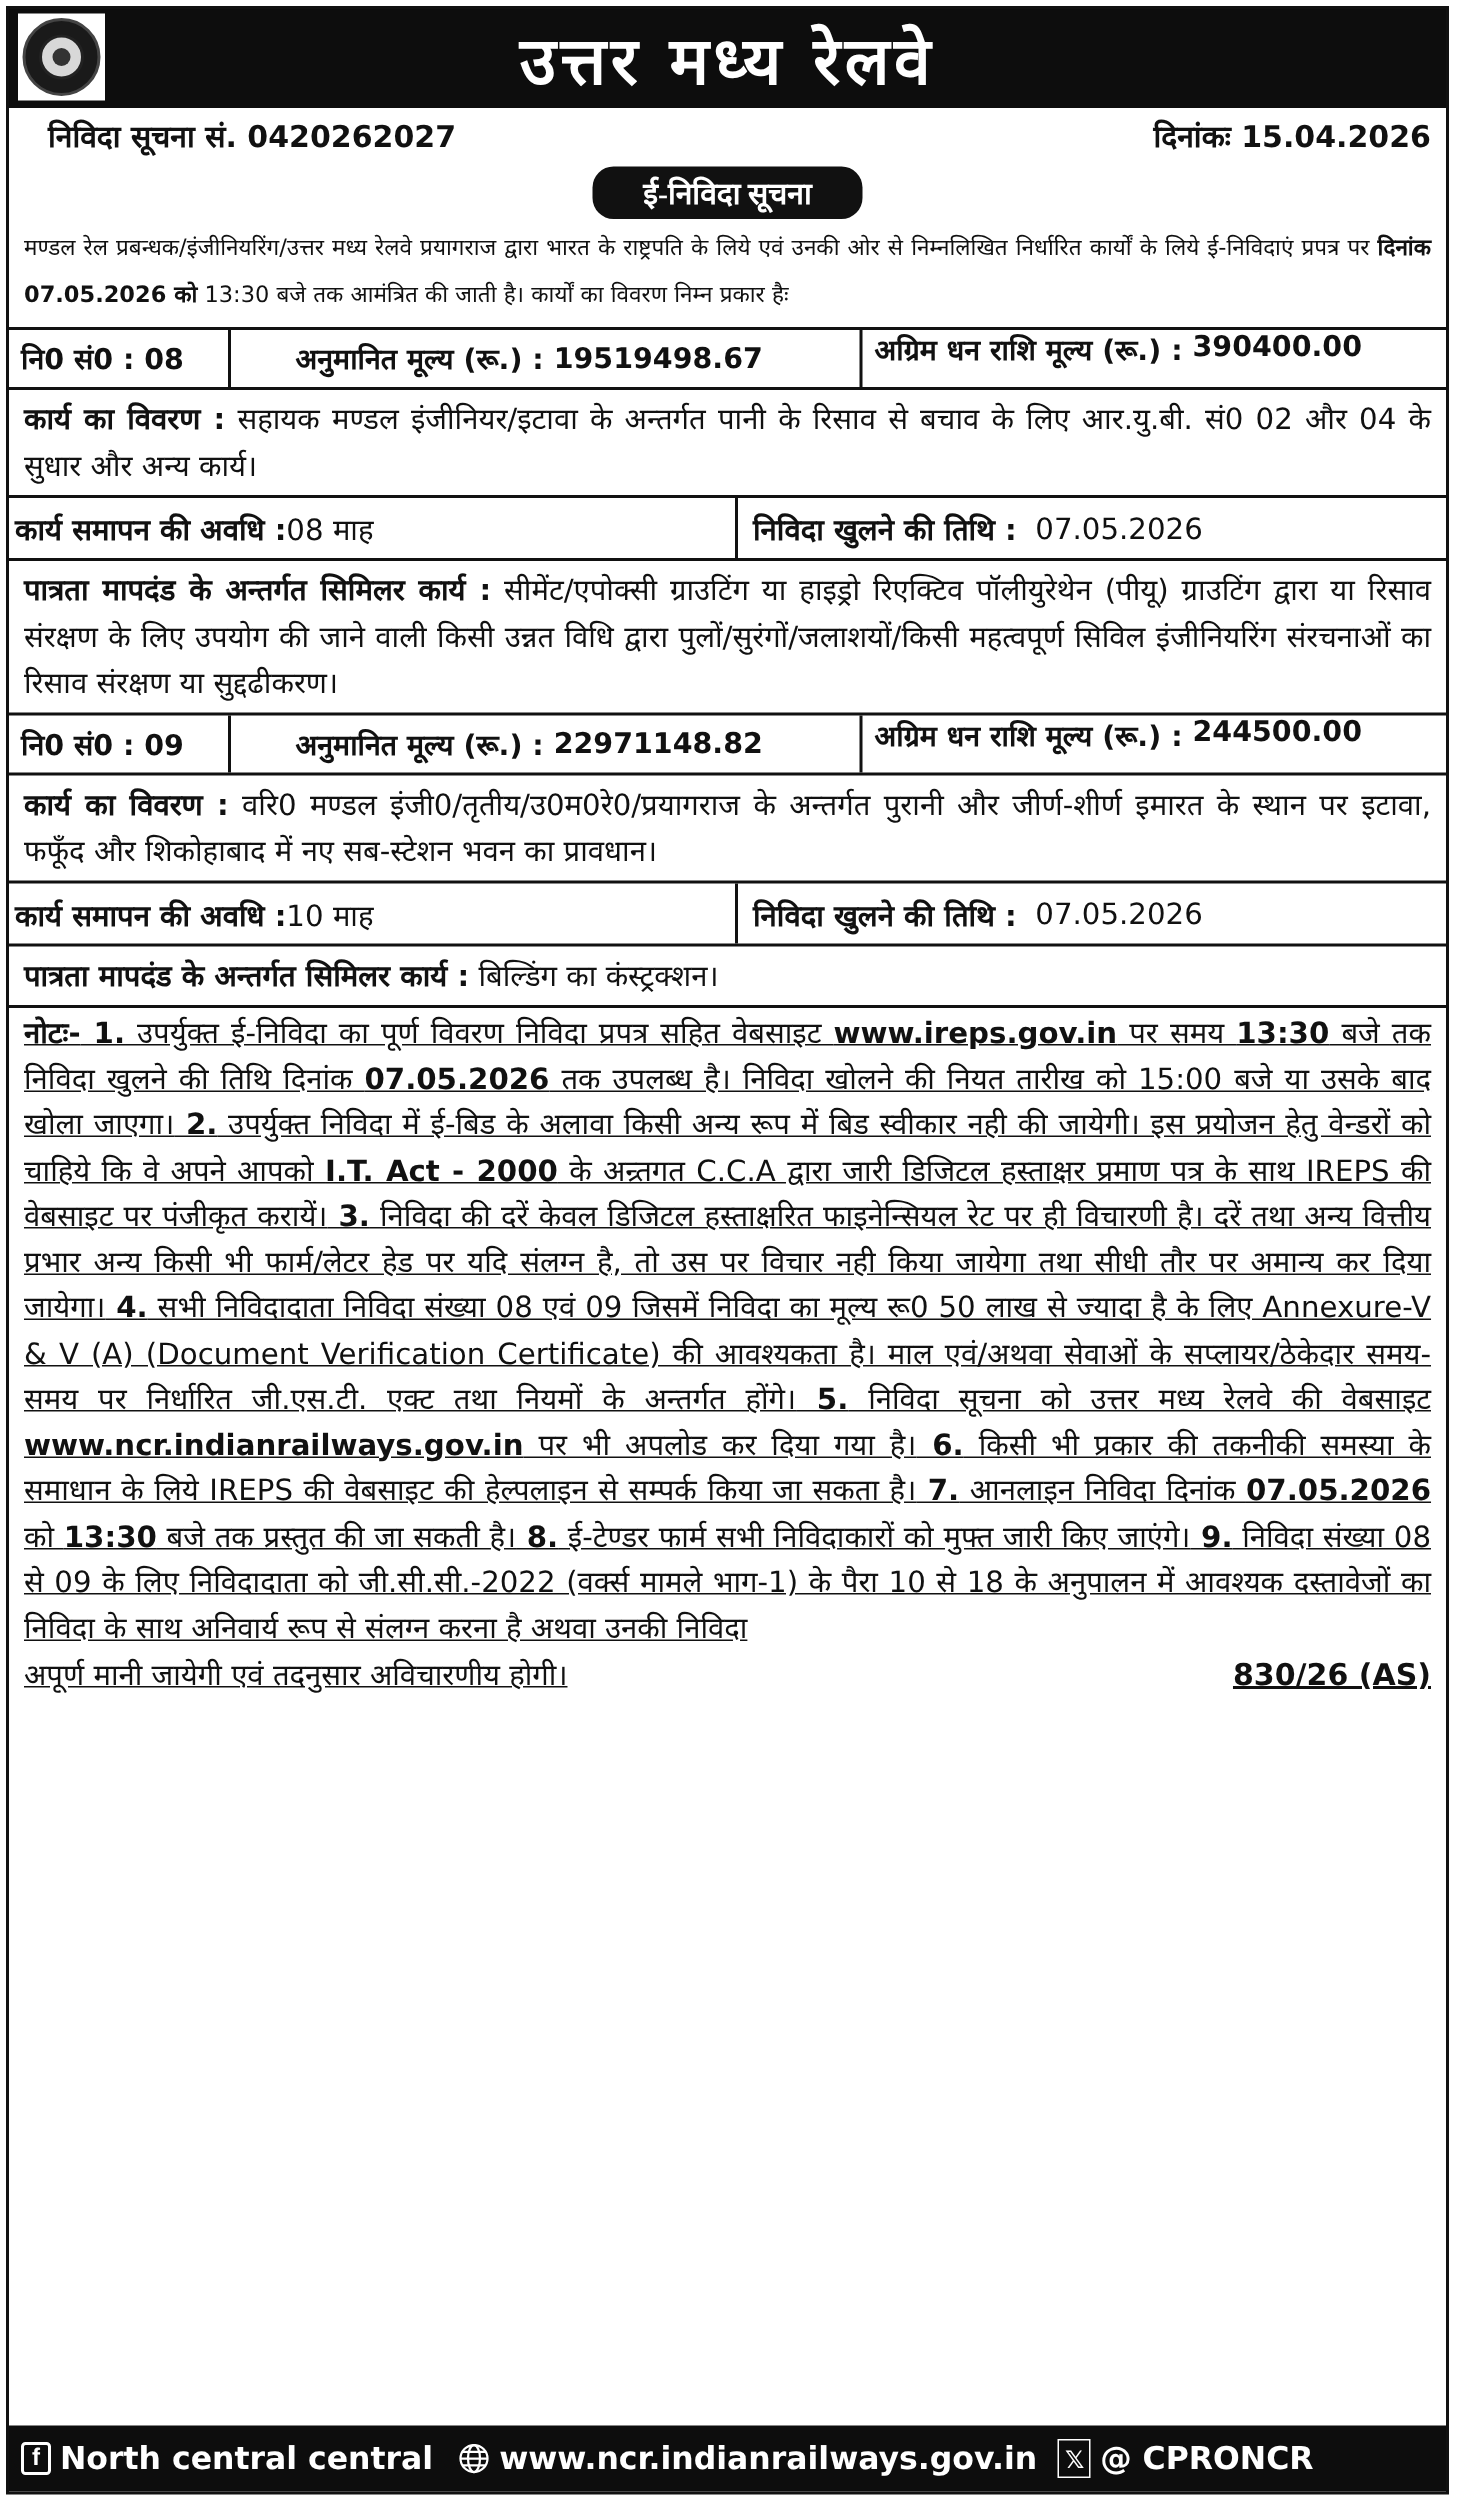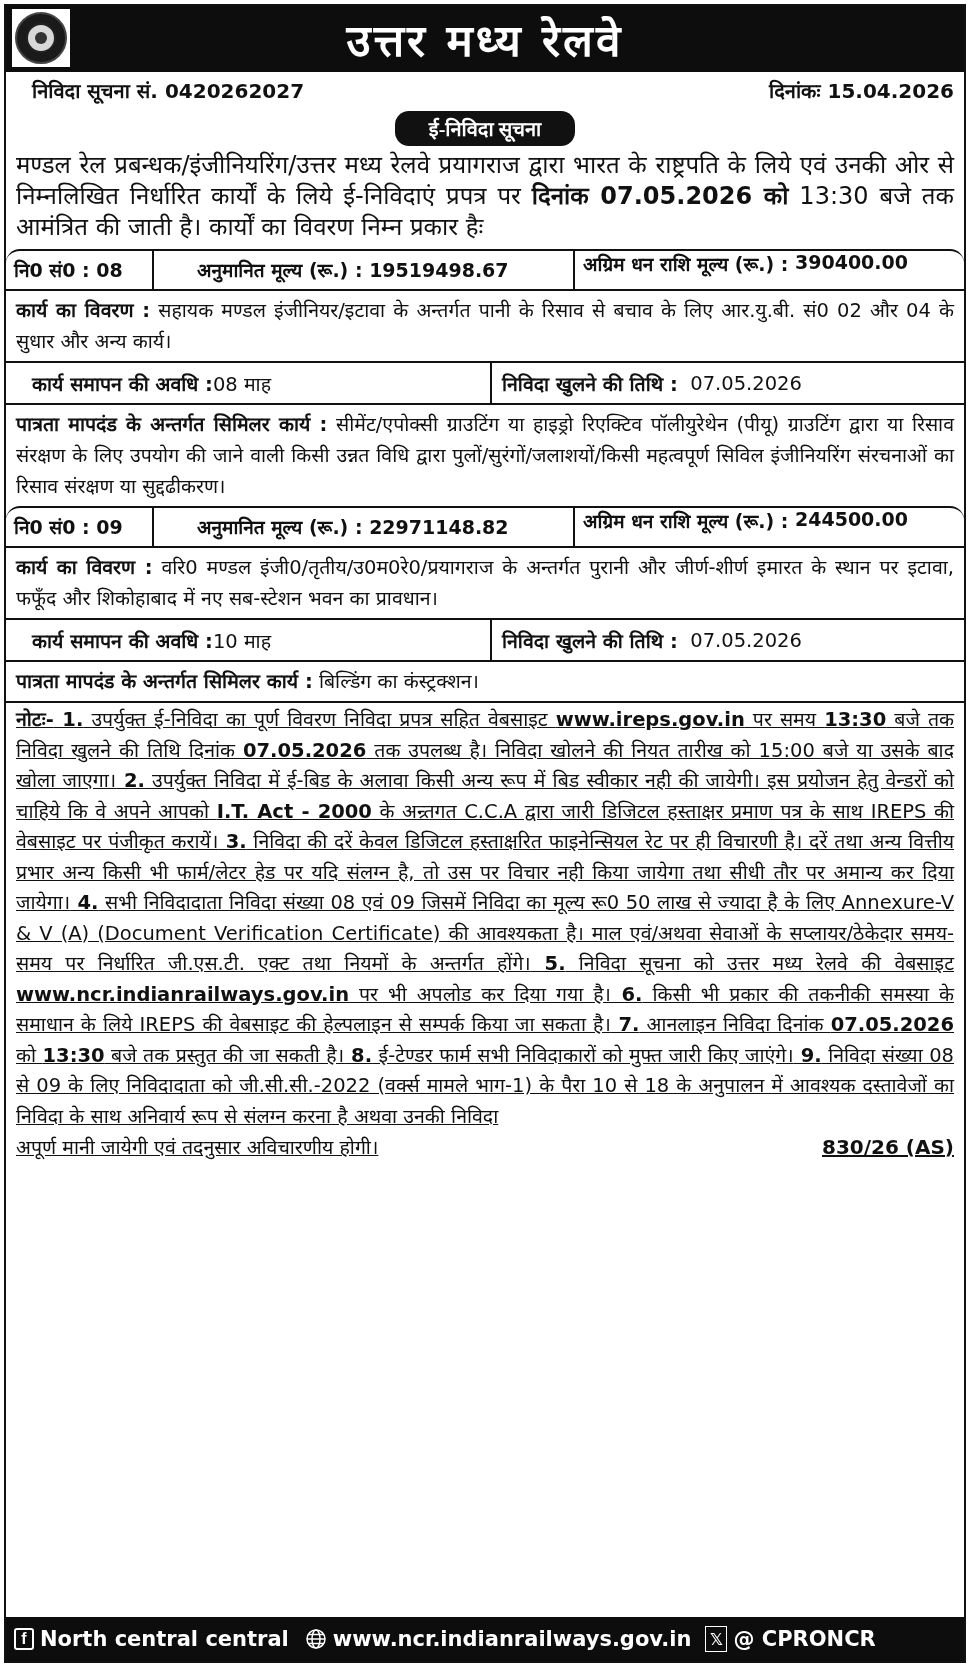--- a/index.html
+++ b/index.html
@@ -33,38 +33,38 @@
   .notice-row {
     display: flex; justify-content: space-between; align-items: center;
     padding: 0 10px; height: 36px; font-size: 20px; font-weight: bold; margin-left: 16px;
   }
   .badge-wrap { display: flex; justify-content: center; height: 40px; align-items: center; }
   .badge {
     background: #111; color: #fff; font-size: 20px; font-weight: bold;
     padding: 4px 34px; border-radius: 14px; font-family: Liberation Serif, serif;
   }
   .intro {
-    padding: 2px 10px 6px 10px; font-size: 24px; line-height: 31px; text-align: justify;
+    padding: 2px 10px 6px 10px; font-size: 15px; line-height: 31px; text-align: justify;
   }
   .b { font-weight: bold; }
   .grid3 {
     display: flex; border-top: 2px solid #111; height: 40px; align-items: center;
-    font-size: 19px; font-weight: bold; border-radius: 14px;
+    font-size: 19px; font-weight: bold;
   }
   .grid3 .c1 { width: 148px; padding-left: 8px; border-right: 2px solid #111; height: 100%; display: flex; align-items: center; }
   .grid3 .c2 { width: 386px; padding-left: 8px; border-right: 2px solid #111; height: 100%; display: flex; align-items: center; margin-left: 35px; }
   .grid3 .c3 { flex: 1; padding-left: 8px; height: 100%; display: flex; align-items: flex-start; }
   .block {
     border-top: 2px solid #111; padding: 4px 10px 4px 10px;
     font-size: 19.5px; line-height: 31px; text-align: justify;
   }
   .grid2 {
     display: flex; border-top: 2px solid #111; height: 42px; align-items: center; font-size: 19.5px;
   }
-  .grid2 .c1 { width: 486px; padding-left: 26px; border-right: 2px solid #111; height: 100%; display: flex; align-items: center; }
+  .grid2 .c1 { width: 486px; padding-left: 4px; border-right: 2px solid #111; height: 100%; display: flex; align-items: center; }
   .grid2 .c2 { flex: 1; padding-left: 10px; height: 100%; display: flex; align-items: center; }
   .notes {
     border-top: 2px solid #111; padding: 2px 10px 0 10px;
     font-size: 19.5px; line-height: 30.5px; text-align: justify; text-decoration: underline;
   }
   .notes-end { display: flex; justify-content: space-between; align-items: baseline; }
   .ref { font-weight: bold; font-size: 20px; }
   .footer {
     position: absolute; left: 0; right: 0; bottom: 0; height: 44px;
     background: #0d0d0d; color: #fff; display: flex; align-items: center;

